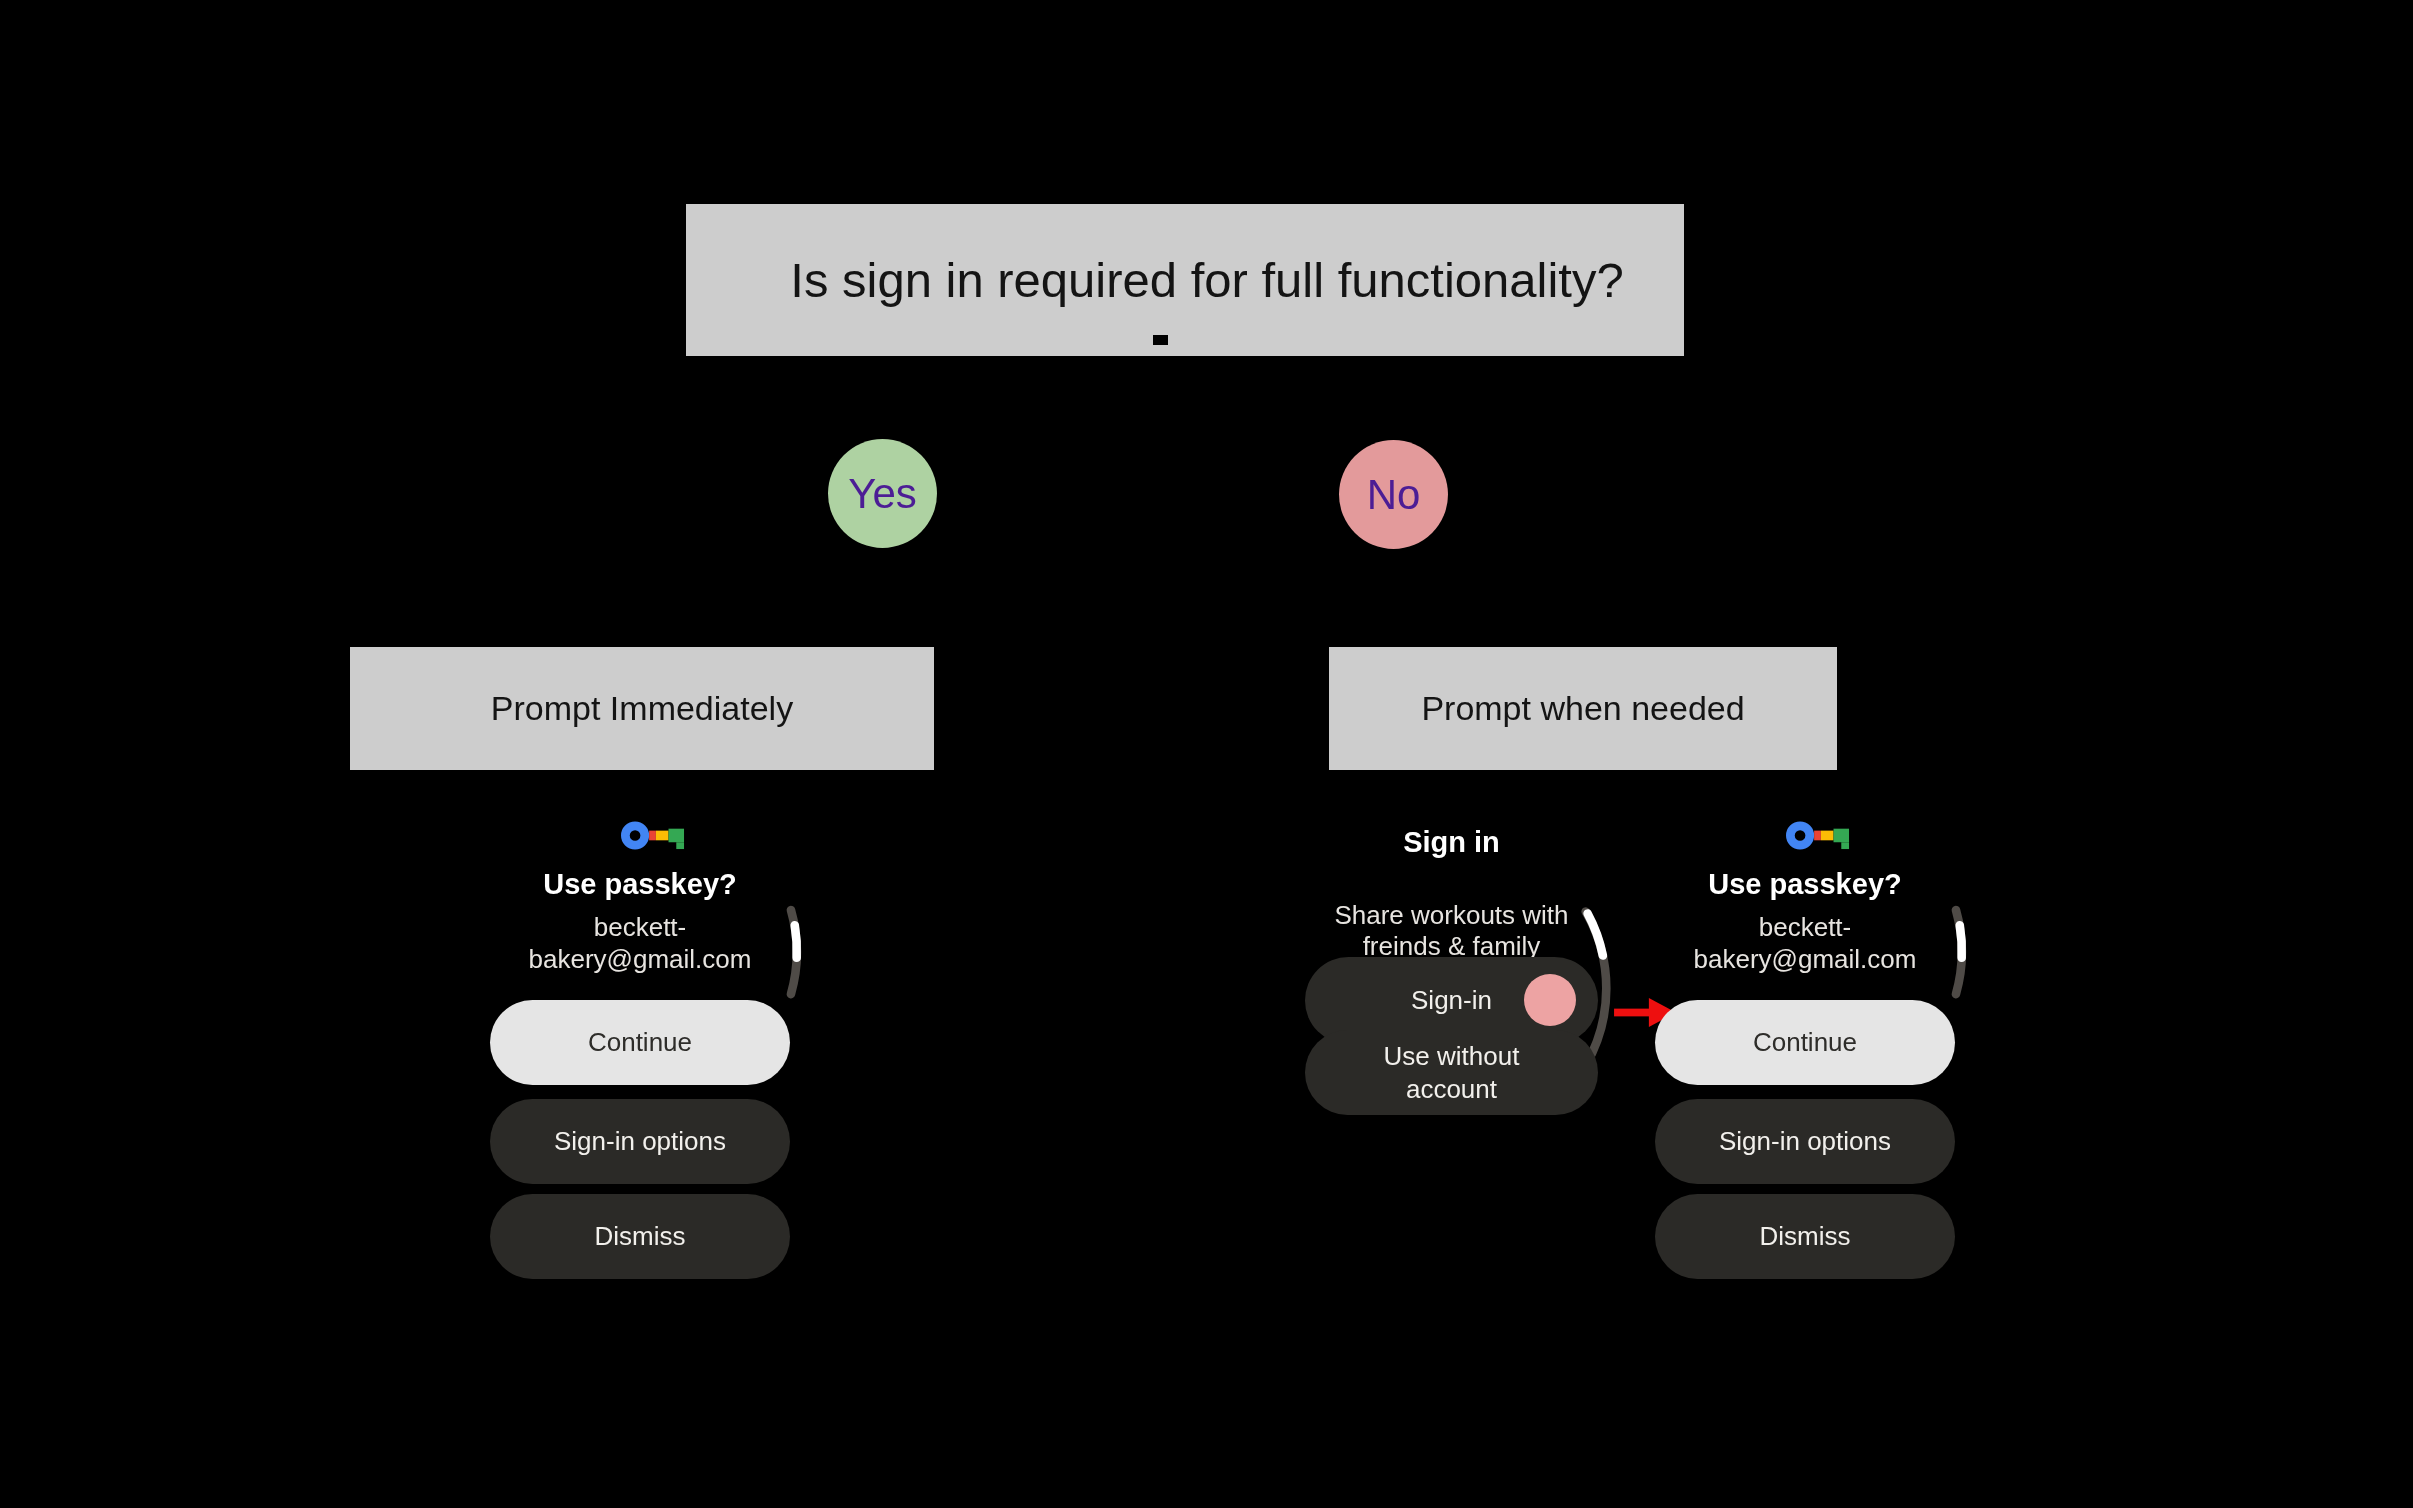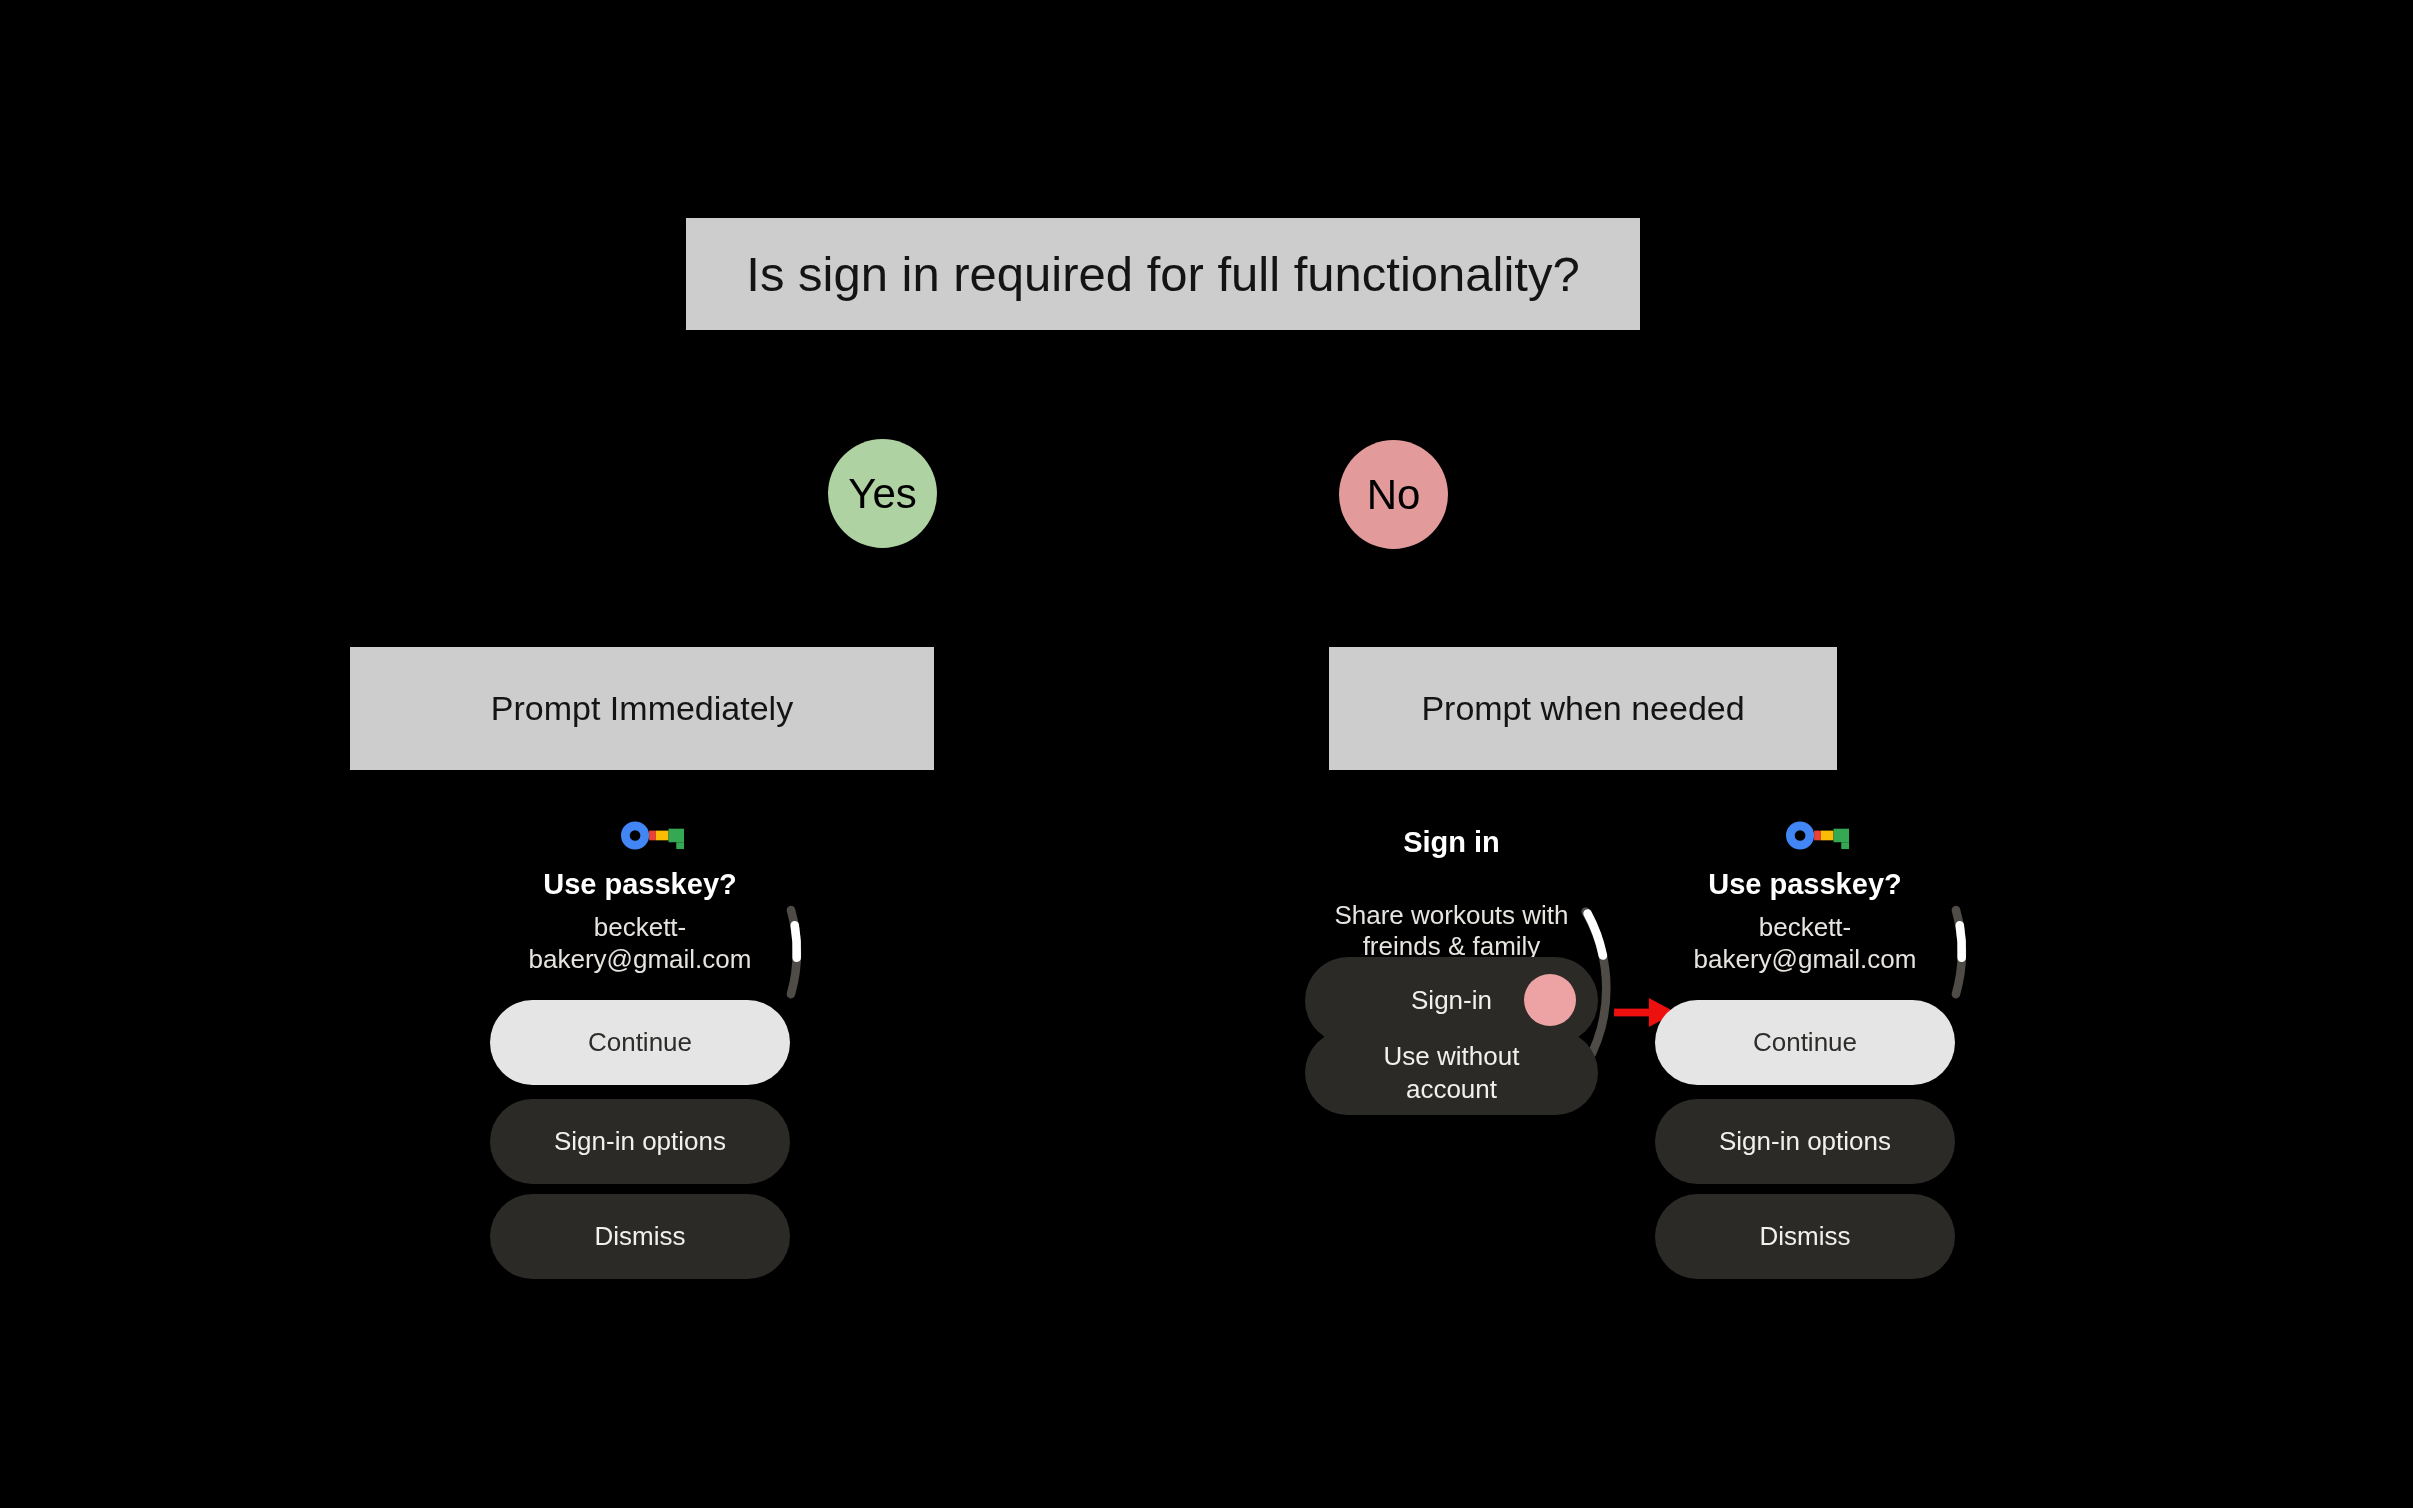--- a/index.html
+++ b/index.html
@@ -5,29 +5,29 @@
   html,body{margin:0;padding:0;background:#000;}
   .canvas{
     position:relative;width:2414px;height:1508px;background:#000;
     font-family:"Liberation Sans",sans-serif;overflow:hidden;
   }
   
   .gray-node{
     position:absolute;background:#cdcdcd;color:#141414;
     display:flex;align-items:center;justify-content:center;text-align:center;
   }
-  .question-node{left:686px;top:218px;width:954px;height:112px;font-size:49px;}
+  .question-node{left:686px;top:204px;width:954px;height:152px;font-size:49px;padding-left:44px;}
   .outcome-node{top:647px;height:123px;font-size:34px;}
   .outcome-left{left:350px;width:584px;}
   .outcome-right{left:1329px;width:508px;}
   .tick{position:absolute;width:15.4px;height:9.7px;background:#000;}
   .badge{
     position:absolute;width:109px;height:109px;border-radius:50%;
     display:flex;align-items:center;justify-content:center;
-    font-size:42px;color:#000000;
+    font-size:42px;color:#4c1d95;
   }
   .badge-yes{left:828px;top:439px;background:#aed2a2;}
   .badge-no{left:1339px;top:440px;background:#e39a9b;}
 
   
   .w-title{position:absolute;color:#ffffff;font-weight:bold;font-size:29px;text-align:center;}
   .w-body{position:absolute;color:#e7e4e0;font-size:26px;line-height:32px;text-align:center;}
   .pill{
     position:absolute;border-radius:44px;font-size:26px;
     display:flex;flex-direction:column;align-items:center;justify-content:center;

